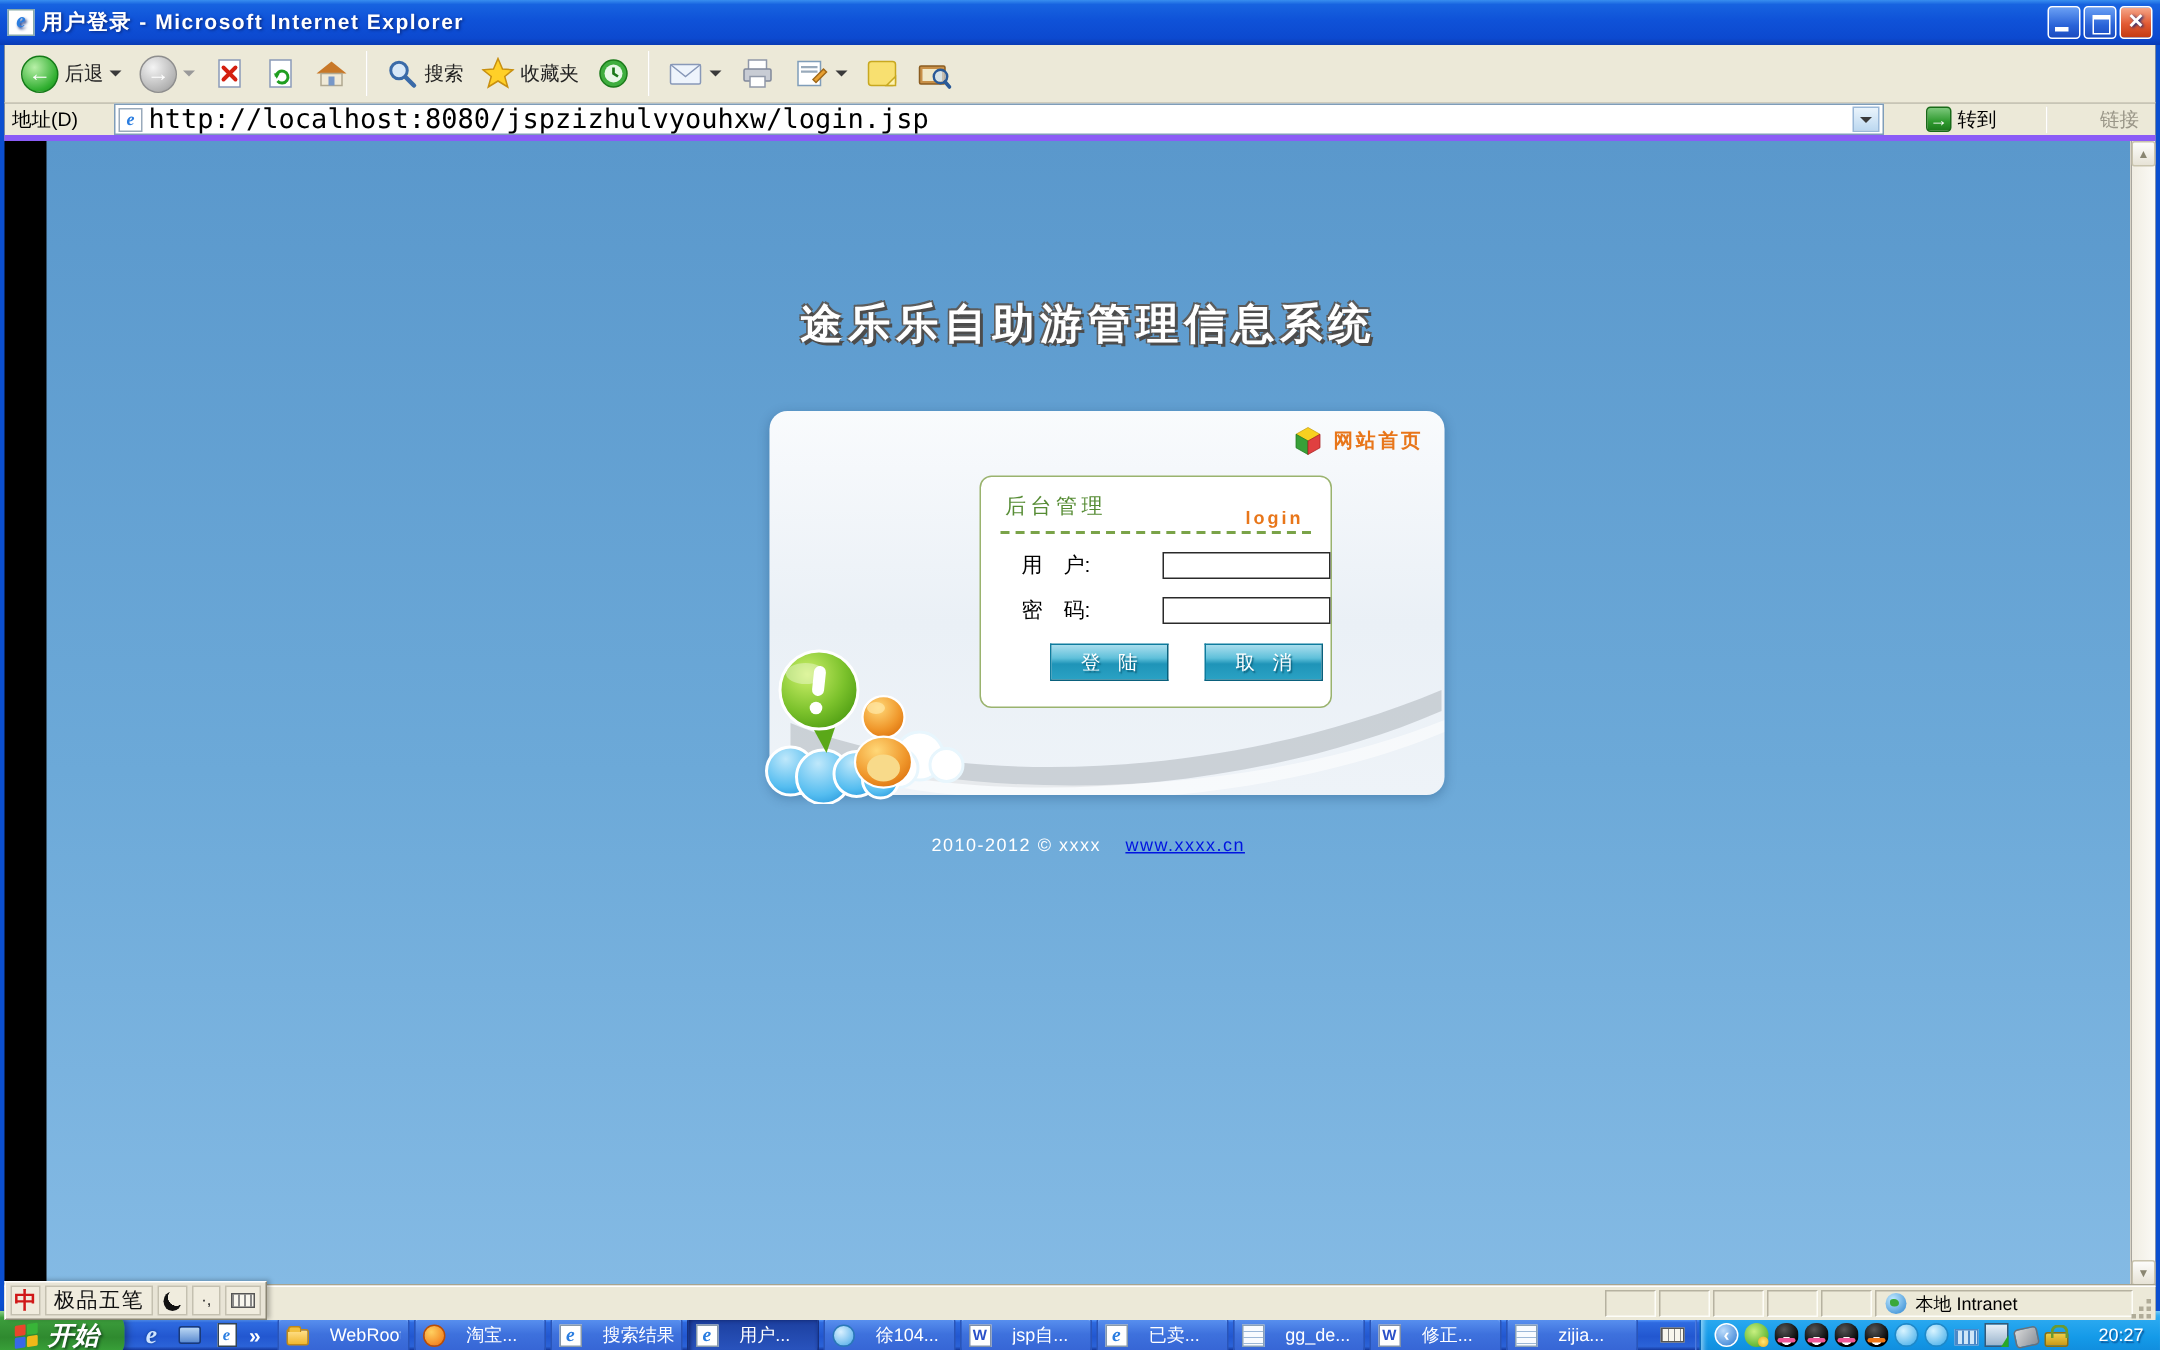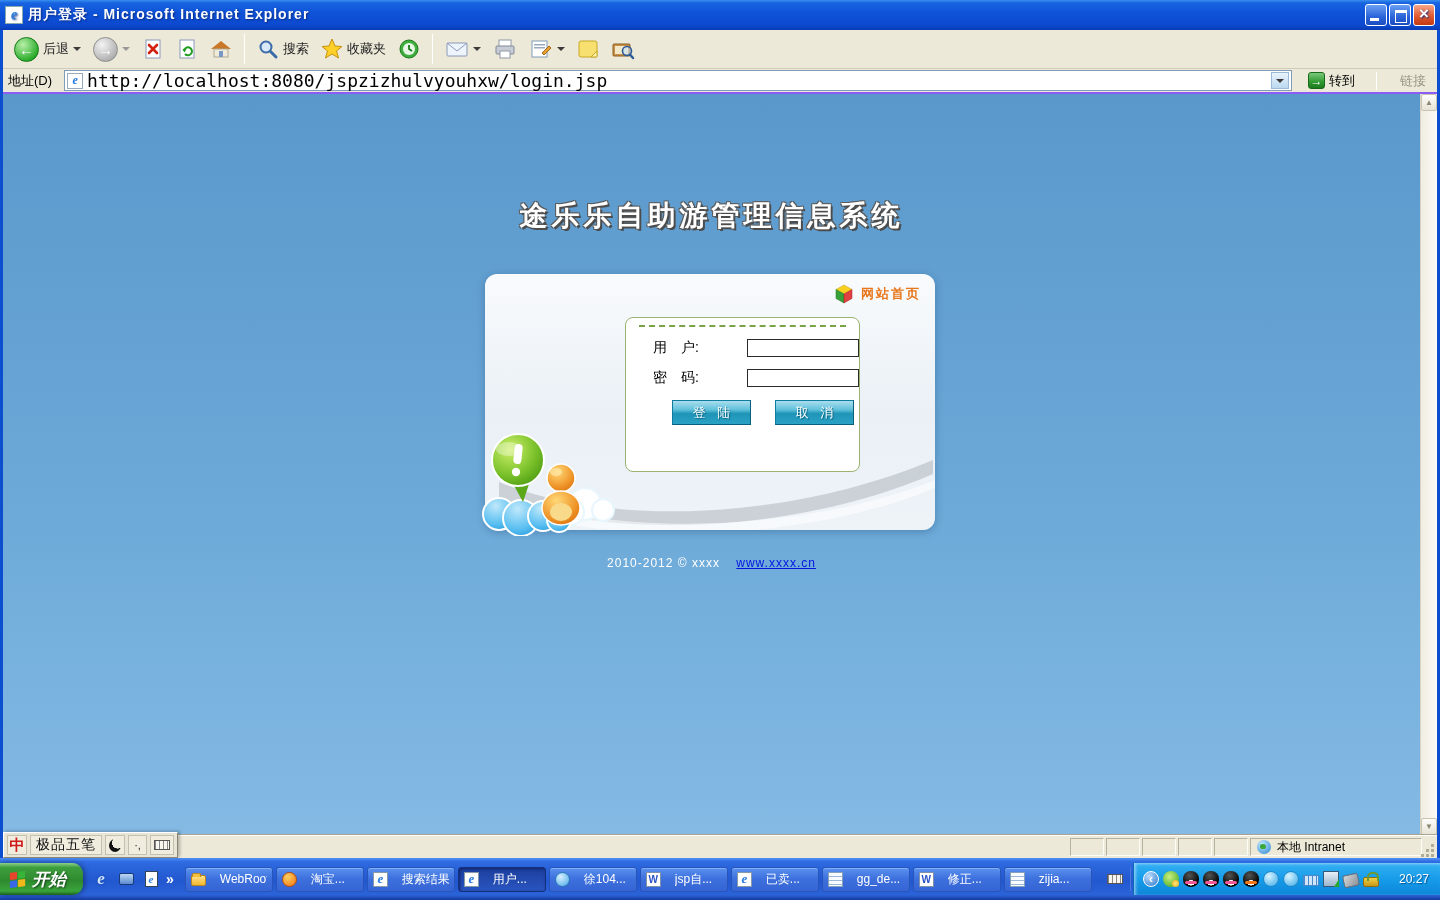--- a/index.html
+++ b/index.html
@@ -49,40 +49,40 @@
     justify-content:center; color:#fff; font-size:15px; font-weight:bold; }
   .back-c { background:radial-gradient(circle at 35% 30%,#b8f0a8,#2fae2f 70%,#15821a); border:1px solid #147a18; }
   .fwd-c  { background:radial-gradient(circle at 35% 30%,#f4f4f4,#b4b4b4 70%,#949494); border:1px solid #8e8e8e; }
   .drop { width:0; height:0; border-left:4px solid transparent; border-right:4px solid transparent;
     border-top:4px solid #3a3a3a; }
   .drop.dim { border-top-color:#999; }
   .tb-btn svg { display:block; }
 
   
   .addressbar { height:25px; flex:none; background:#ece9d8; display:flex; align-items:center;
-    padding:0 5px; gap:12px; border-bottom:2px solid #8b5cf6; }
+    padding:0 5px; gap:24px; border-bottom:4px solid #8b5cf6; }
   .addr-box { flex:1; height:21px; background:#fff; border:1px solid #7f9db9;
     display:flex; align-items:center; padding:0 2px; gap:4px; }
   .addr-ie { width:16px; height:16px; background:#fff; border:1px solid #9ab;
     color:#2a7de0; font-family:"Liberation Serif",serif; font-style:italic; font-weight:bold;
     font-size:12px; display:flex; align-items:center; justify-content:center; flex:none; }
   .addr-url { flex:1; font-family:"DejaVu Sans Mono","Liberation Mono",monospace; font-size:18px; color:#000;
     border:none; outline:none; background:transparent; }
   .addr-drop { width:18px; height:17px; flex:none; background:linear-gradient(#eaf4fc,#bcd8f0);
     border:1px solid #9ab8d8; display:flex; align-items:center; justify-content:center; }
   .go-btn { display:flex; align-items:center; gap:4px; padding:1px 4px; }
   .go-ic { width:17px; height:17px; border-radius:3px; background:linear-gradient(180deg,#7cc87c,#2f9a2f 60%,#1c7a1c);
     border:1px solid #186a18; color:#fff; font-weight:bold; font-size:12px;
     display:flex; align-items:center; justify-content:center; }
   .links-lbl { color:#9a9688; padding:0 6px; }
 
   
   .content { flex:1; display:flex; min-height:0; }
   .page { flex:1; position:relative; overflow:hidden;
-    background:linear-gradient(180deg,var(--pg-top,#5a98cc) 0%,#6ca9d8 55%,var(--pg-bottom,#84bae4) 100%); }
+    background:linear-gradient(180deg,var(--pg-top,#5a98cc) 0%,#6ca9d8 55%,var(--pg-bottom,#84bae4) 100%);margin-left:28px; }
   .page-title { position:absolute; top:103px; left:0; right:0; text-align:center;
     font-size:28px; font-weight:bold; color:#fff; letter-spacing:4px;
     text-shadow:2px 2px 0 #4c4c4c,-1px -1px 0 #5c5c5c,1px -1px 0 #5c5c5c,-1px 1px 0 #5c5c5c; }
 
   .panel { position:absolute; left:482px; top:180px; width:450px; height:256px; border-radius:12px;
     background:linear-gradient(180deg,#f9fbfd 0%,#eaf0f6 55%,#eef3f8 100%);
     box-shadow:0 2px 8px rgba(0,40,80,.28); }
   .swoosh-clip { position:absolute; inset:0; border-radius:12px; overflow:hidden; }
   .home-link { position:absolute; top:10px; right:14px; display:flex; align-items:center; gap:7px;
     font-size:13px; font-weight:bold; letter-spacing:2px; color:var(--orange,#e8761a); cursor:pointer; }
@@ -143,21 +143,21 @@
   .lb-name { font-size:14px; letter-spacing:1px; color:#111; padding:0 5px; }
   .lb-moon { width:20px; } 
   .moon-shape { width:13px; height:13px; border-radius:50%;
     background:radial-gradient(circle at 72% 30%, #f0ecde 0 44%, #111 46%); }
   .lb-punct { width:19px; font-size:11px; color:#222; }
   .lb-kbd { width:24px; }
   .kbd-shape { width:16px; height:10px; background:#f8f6ee; border:1px solid #555;
     background-image:repeating-linear-gradient(90deg,#888 0 1px,transparent 1px 4px); }
 
   
-  .taskbar { height:42px; flex:none; display:flex; align-items:center;
+  .taskbar { height:20px; flex:none; display:flex; align-items:center;
     background:linear-gradient(180deg,#4f91f8 0%,#2e6ae0 9%,#2257d0 55%,#2b63d8 88%,#15399e 100%); }
   .start-btn { height:32px; padding:0 17px 0 9px; border-radius:0 11px 11px 0;
     background:linear-gradient(180deg,#8ed08a 0%,#3d9e3d 14%,#2f8a2f 55%,#3aa43a 88%,#1b5e1b 100%);
     display:flex; align-items:center; gap:6px; color:#fff; font-size:17px; font-style:italic;
     font-weight:bold; text-shadow:1px 1px 2px #14421a; box-shadow:2px 0 5px rgba(0,0,0,.35); cursor:pointer; }
   .start-btn .flag { transform:skewY(-8deg) scale(.9); }
   .quick { display:flex; align-items:center; gap:5px; padding:0 8px; }
   .ql { width:20px; height:20px; display:flex; align-items:center; justify-content:center; }
   .ql-e { color:#fff; font-family:"Liberation Serif",serif; font-style:italic; font-weight:bold;
     font-size:17px; text-shadow:0 0 2px #0a3a8a; color:#cfe4ff; }
@@ -366,20 +366,24 @@
           <div class="home-link">
             <svg width="20" height="20">
               <polygon points="10,1 18,5.5 10,10 2,5.5" fill="#f8d020" stroke="#c8a010" stroke-width="0.5"></polygon>
               <polygon points="2,5.5 10,10 10,19 2,14.5" fill="#38a038" stroke="#1e7a1e" stroke-width="0.5"></polygon>
               <polygon points="10,10 18,5.5 18,14.5 10,19" fill="#e04040" stroke="#a82020" stroke-width="0.5"></polygon>
             </svg>
             <span>网站首页</span>
           </div>
 
           <div class="card">
+            <div class="card-head">
+              <span class="card-heading">后台管理</span>
+              <span class="card-login">login</span>
+            </div>
             <div class="dash"></div>
             <div class="frow">
               <label>用　户:</label>
               <input type="text" value="" style="">
             </div>
             <div class="frow">
               <label>密　码:</label>
               <input type="password" value="" style="">
             </div>
             <div class="btnrow">

